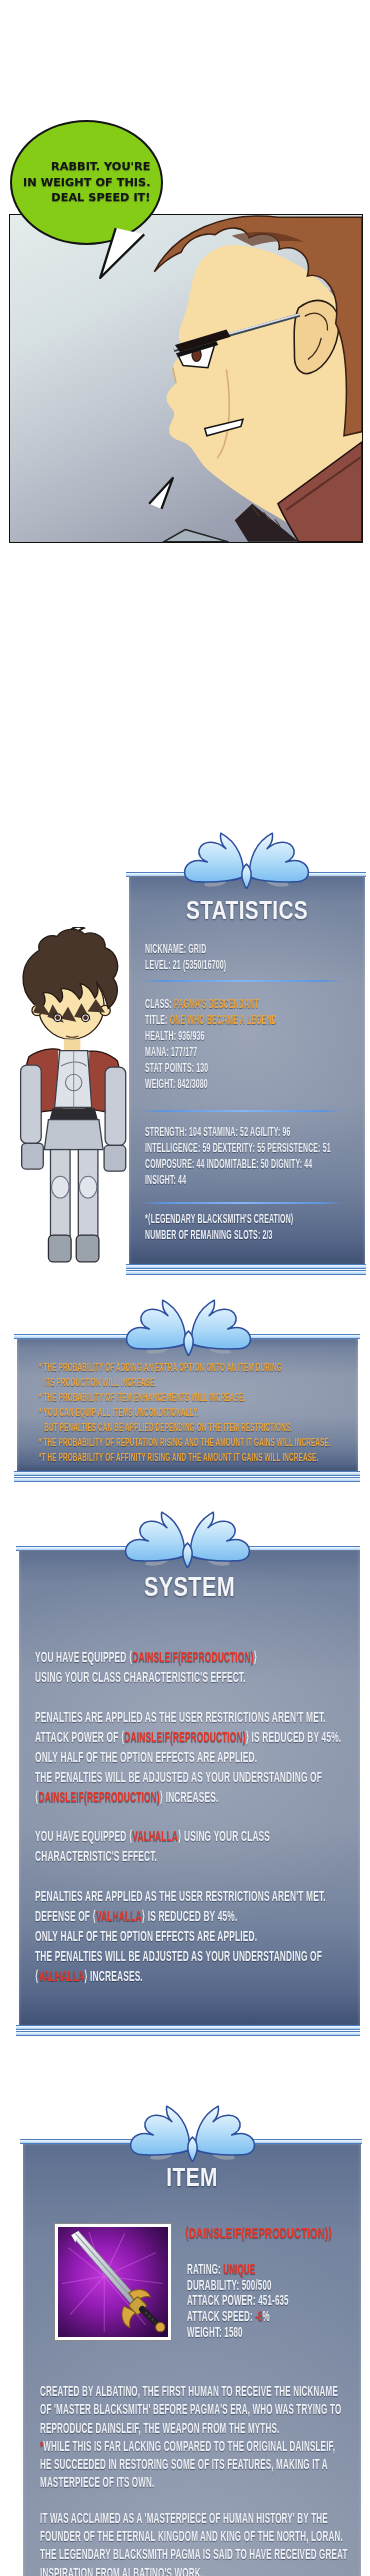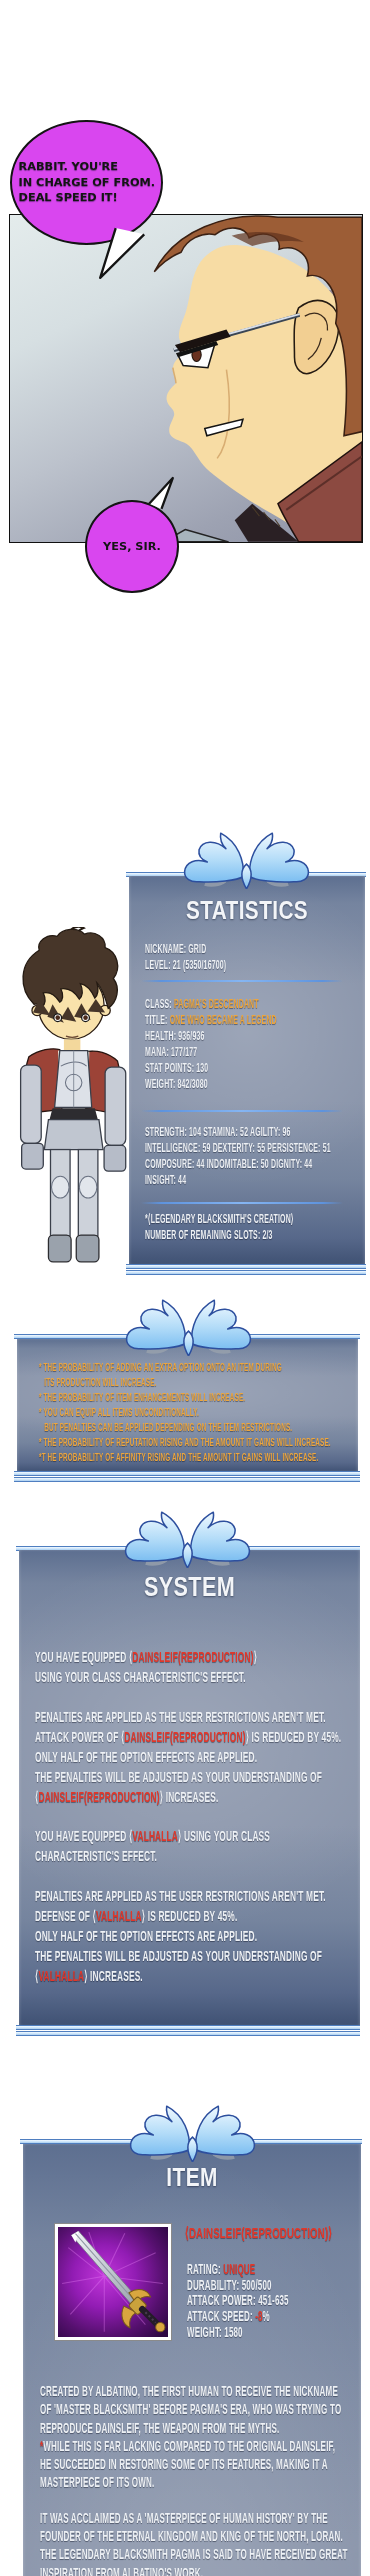--- a/index.html
+++ b/index.html
@@ -5,22 +5,22 @@
   html,body{margin:0;padding:0;background:#ffffff;}
   .page{position:relative;width:371px;height:3724px;background:#ffffff;overflow:hidden;
         font-family:"Liberation Sans",sans-serif;}
   .abs{position:absolute;}
 
   
   .panel{position:absolute;left:9.3px;top:214px;width:352px;height:327px;border:1.5px solid #101010;
          background:linear-gradient(155deg,#e4ecec 0%,#d6dfe2 28%,#bcc2cc 55%,#9da2b2 82%,#8e93a6 100%);overflow:hidden;}
 
   
-  .bubble{position:absolute;background:#d946ef;border:2.1px solid #141414;border-radius:50%;
-          display:flex;align-items:center;justify-content:center;text-align:left;z-index:5;}
+  .bubble{position:absolute;background:#84cc16;border:2.1px solid #141414;border-radius:50%;
+          display:flex;align-items:center;justify-content:center;text-align:right;z-index:5;}
   .bubble .btxt{font-family:"DejaVu Sans",sans-serif;font-weight:bold;color:#141414;
           font-size:11.3px;line-height:15.5px;letter-spacing:0px;}
   .tailsvg{position:absolute;z-index:6;}
 
   
   .win{position:absolute;
        background:
          radial-gradient(95% 55% at 50% 40%, rgba(255,255,255,.16), rgba(255,255,255,0) 72%),
          linear-gradient(180deg,#5d6f90 0%,#75849f 7%,#8994aa 28%,#8994aa 58%,#75849e 78%,#57688a 93%,#3f5173 100%);
        box-shadow:inset 1.5px 0 3.6px -1.5px rgba(255,255,255,.3), inset -1.5px 0 3.6px -1.5px rgba(255,255,255,.3);}
@@ -96,31 +96,28 @@
       <path d="M520,560 L683,440 L683,634 L560,634 C540,600 528,580 520,560 Z" fill="#8c4a41" stroke="#20110e" stroke-width="3"></path>
       <path d="M536,572 L683,468" stroke="#5c2f29" stroke-width="4" fill="none"></path>
       <path d="M340,610 L424,634 L298,634 Z" fill="#a7b4bd" stroke="#222222" stroke-width="3"></path>
       <path d="M470,566 l14,18 M492,576 l12,16 M514,590 l10,14" stroke="#4a3a28" stroke-width="2" fill="none"></path>
     </svg>
   </div>
 
   <div class="bubble" style="left:10.3px;top:120px;width:149px;height:121px;">
     <div class="btxt lines" style="position:static;transform:none;color:#141414;text-shadow:none;">
         <div class="tl"><span>RABBIT. YOU'RE</span></div>
-        <div class="tl"><span>IN CHARGE OF FROM.</span></div>
+        <div class="tl"><span>IN WEIGHT OF THIS.</span></div>
         <div class="tl"><span>DEAL SPEED IT!</span></div>
       </div>
   </div>
   <svg class="tailsvg" style="left:95px;top:226px;" width="57" height="56" viewBox="0 0 110 108">
     <path d="M40,4 L10,100 L95,16" fill="#ffffff" stroke="#141414" stroke-width="4.5" stroke-linejoin="round"></path>
   </svg>
 
-  <div class="bubble" style="left:85px;top:500px;width:90px;height:89px;">
-    <div class="btxt">YES, SIR.</div>
-  </div>
   <svg class="tailsvg" style="left:145px;top:475px;" width="35" height="37" viewBox="0 0 68 72">
     <path d="M8,56 L54,6 L32,66" fill="#ffffff" stroke="#141414" stroke-width="4.5" stroke-linejoin="round"></path>
   </svg>
 
   <svg class="abs" style="left:2.6px;top:927px;z-index:3;" viewBox="0 0 250 660" width="129" height="340">
     <path d="M130,30 C118,8 140,-6 156,2 C146,6 140,14 142,26" fill="none" stroke="#241a12" stroke-width="4"></path>
     <ellipse cx="132" cy="152" rx="64" ry="66" fill="#f9e2ab" stroke="#2a1c12" stroke-width="2.5"></ellipse>
     <circle cx="66" cy="162" r="10" fill="#f9e2ab" stroke="#2a1c12" stroke-width="2.5"></circle>
     <circle cx="198" cy="162" r="10" fill="#f9e2ab" stroke="#2a1c12" stroke-width="2.5"></circle>
     <path d="M60,150 C30,120 30,70 70,45 C65,28 85,12 105,18 C115,2 145,0 158,14 C178,6 200,20 198,40 C222,48 230,80 214,100 C228,118 222,145 204,158 C196,128 190,116 182,108 C186,122 184,132 178,138 C170,120 160,112 150,110 C156,124 154,134 148,140 C138,124 124,118 112,120 C118,132 116,142 110,146 C100,130 88,126 78,128 C84,140 82,150 76,154 C70,148 64,150 60,150 Z" fill="#473629" stroke="#241a12" stroke-width="2.5"></path>

